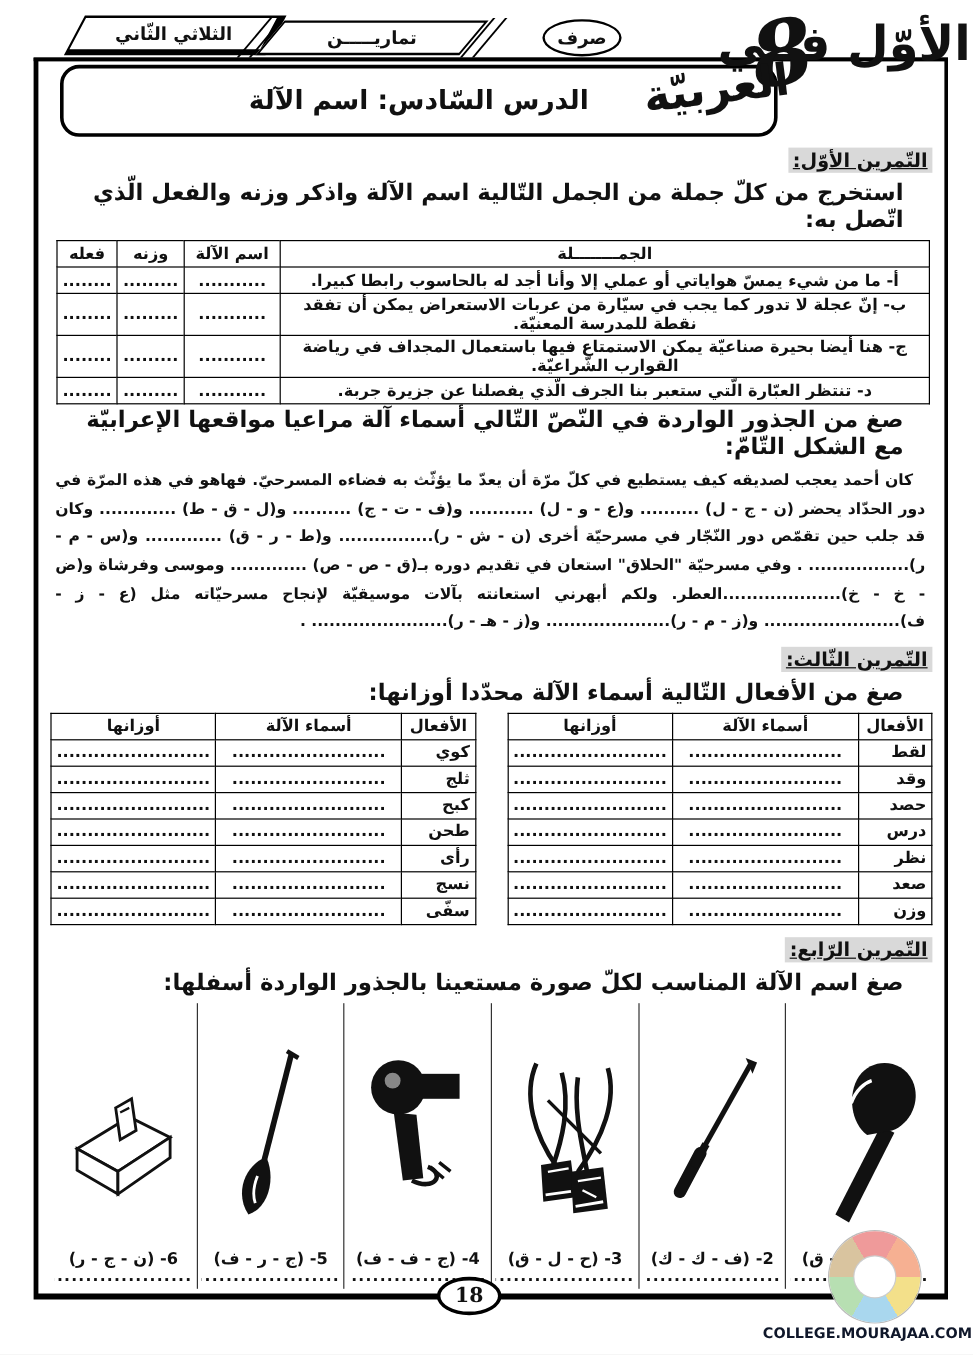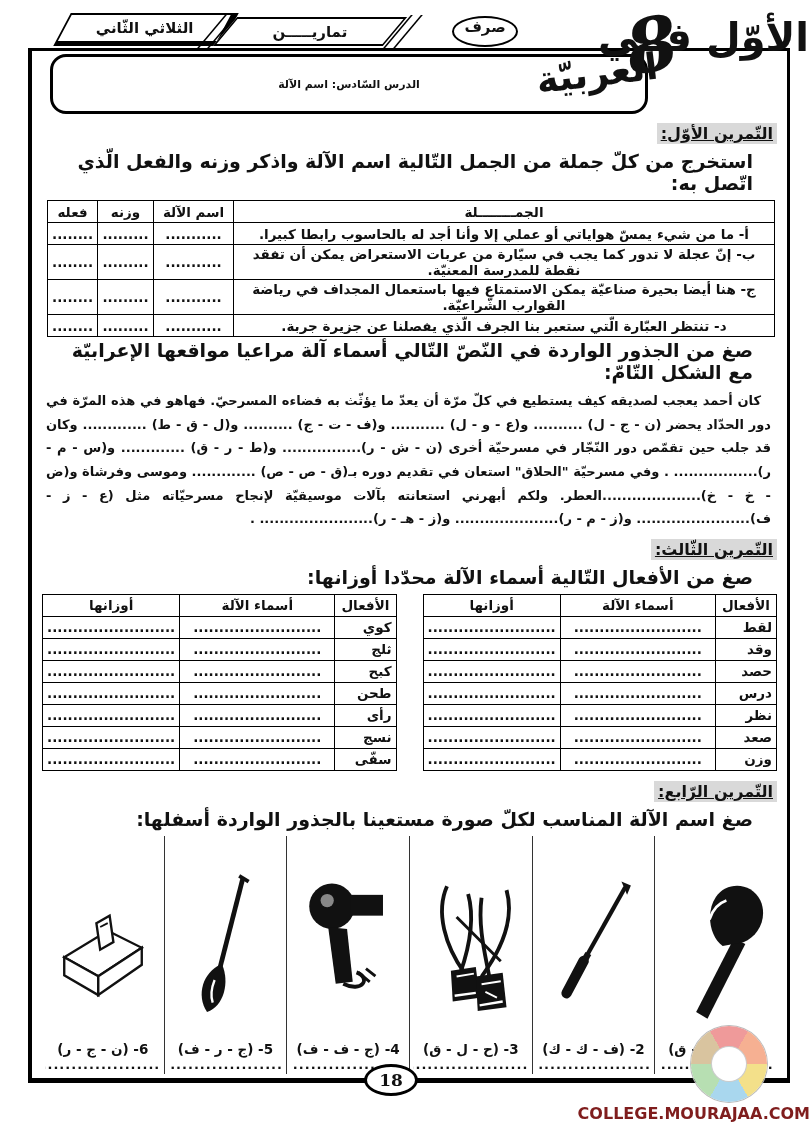--- a/index.html
+++ b/index.html
@@ -23,30 +23,30 @@
     display:flex; align-items:center; justify-content:center;
   }
   .ribbon::before, .ribbon::after {
     content:""; position:absolute; top:-4px; bottom:-4px; width:8px; border-left:2px solid #000; border-right:2px solid #000;
   }
   .ribbon::before { left:-16px; } .ribbon::after { right:-16px; }
   .ribbon span { transform:skewX(40deg); font-size:15px; letter-spacing:1px; }
   .badge-sarf {
     position:absolute; left:452px; top:16px; width:66px; height:31px;
     border:2px solid #000; border-radius:50%; background:#fff;
-    display:flex; align-items:flex-start; justify-content:center; font-size:15px; z-index:4;
+    display:flex; align-items:center; justify-content:center; font-size:15px; z-index:4;
   }
   .brand { position:absolute; left:530px; top:0; width:281px; height:118px; z-index:3; }
   .brand .l1 { position:absolute; right:2px; top:14px; font-size:40px; font-weight:bold; white-space:nowrap; }
   .brand .n8 { position:absolute; left:96px; top:2px; font-family:"DejaVu Serif", serif; font-style:italic; font-size:74px; transform:rotate(-10deg); }
   .brand .l2 { position:absolute; left:6px; top:52px; font-size:37px; transform:rotate(-7deg); }
   .lesson-box {
     position:absolute; left:50px; top:54px; width:598px; height:60px;
     border:3px solid #000; border-radius:16px; background:#fff; z-index:2;
-    display:flex; align-items:center; justify-content:center; font-size:11px;
+    display:flex; align-items:center; justify-content:center; font-size:22px;
   }
   
   .frame {
     position:absolute; left:28px; top:48px; width:762px; height:1035px;
     border:3px solid #000; border-left-width:4px; border-bottom-width:5px;
     padding:72px 10px 0 10px;
   }
   .ex-title {
     display:inline-block; font-size:16px; text-decoration:underline;
     background:#d9d9d9; padding:1px 4px; margin-bottom:4px;
@@ -87,21 +87,21 @@
     font-size:17px; font-family:"DejaVu Serif", serif;
   }
   .sitebox { position:absolute; left:648px; top:1022px; width:162px; height:104px; z-index:6; text-align:center; }
   .wheel {
     width:76px; height:76px; border-radius:50%; margin:4px auto 2px auto; position:relative;
     background:conic-gradient(from -30deg, #ef9a9a 0 60deg, #f6b092 60deg 120deg,
       #f3e08a 120deg 180deg, #a9d7ee 180deg 240deg, #b7dfb2 240deg 300deg, #d9c49f 300deg 360deg);
     box-shadow:0 0 0 1px #bbb;
   }
   .wheel::after { content:""; position:absolute; inset:21px; border-radius:50%; background:#fff; box-shadow:0 0 0 1px #ccc; }
-  .sitename { color:#7f1d1d; font-size:16px; letter-spacing:0; font-weight:bold; font-family:"DejaVu Sans", sans-serif; }
+  .sitename { color:#0f172a; font-size:12px; letter-spacing:0; font-weight:bold; font-family:"DejaVu Sans", sans-serif; }
 </style>
 </head>
 <body>
 
 <div class="page">
 
   <div class="topline"></div>
 
   <div class="tab-trimester">
     <span>الثلاثي الثّاني</span>

